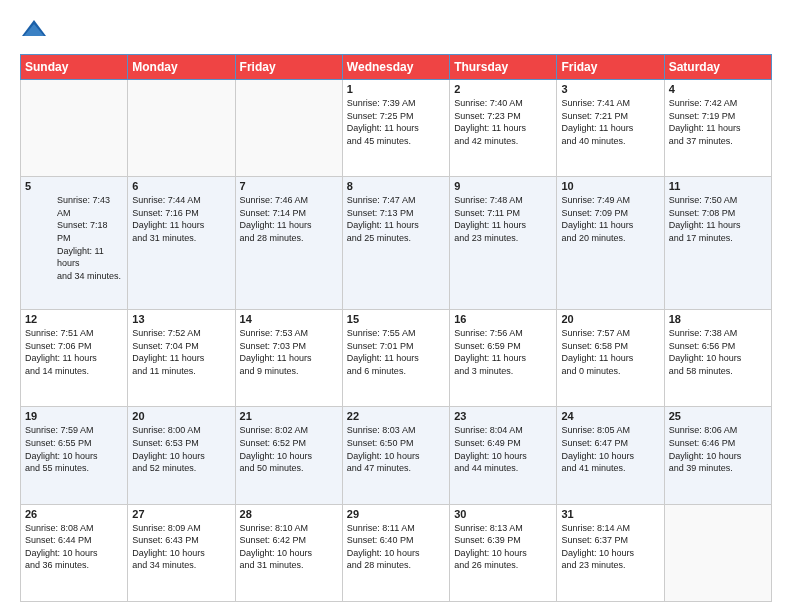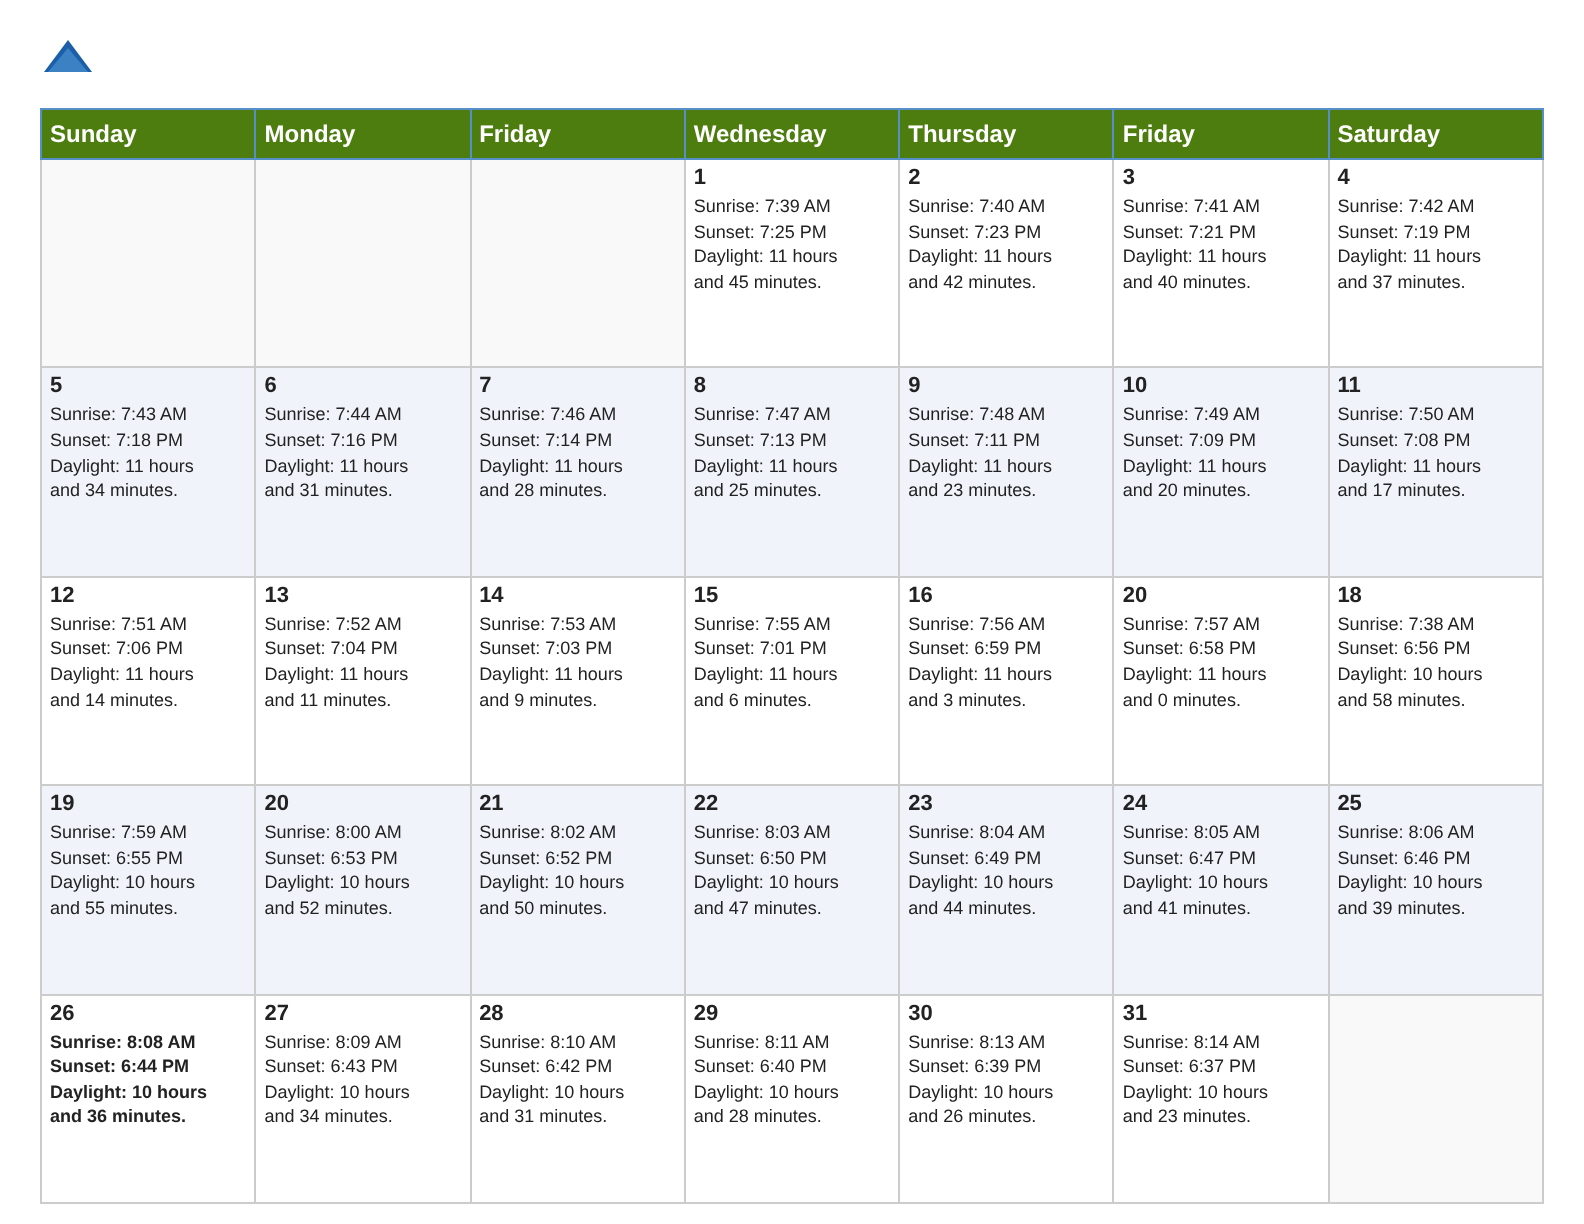--- a/index.html
+++ b/index.html
@@ -61,21 +61,21 @@
       color: #444;
     }
     .calendar {
       flex: 1;
       border: 1px solid #ccc;
       border-collapse: collapse;
       width: 100%;
       table-layout: fixed;
     }
     .calendar th {
-      background-color: #4d7c0f;
+      background-color: #ef4444;
       color: #fff;
       font-size: 12px;
       font-weight: bold;
       padding: 5px 4px;
       text-align: left;
       border: 1px solid #5590c9;
     }
     .calendar td {
       vertical-align: top;
       border: 1px solid #ccc;
@@ -166,21 +166,21 @@
             <span class="day-num">4</span>
             <div class="day-info" style="white-space: pre-line;">Sunrise: 7:42 AM
 Sunset: 7:19 PM
 Daylight: 11 hours
 and 37 minutes.</div>
           </td>
         </tr>
         <tr>
           <td class="row-shade">
             <span class="day-num">5</span>
-            <div class="day-info" style="white-space: pre-line;">Sunrise: 7:43 AM
+            <div class="day-info" style="white-space: pre-line; margin-left: 32px;">Sunrise: 7:43 AM
 Sunset: 7:18 PM
 Daylight: 11 hours
 and 34 minutes.</div>
           </td>
           <td class="row-shade">
             <span class="day-num">6</span>
             <div class="day-info" style="white-space: pre-line;">Sunrise: 7:44 AM
 Sunset: 7:16 PM
 Daylight: 11 hours
 and 31 minutes.</div>
@@ -319,21 +319,21 @@
             <span class="day-num">25</span>
             <div class="day-info" style="white-space: pre-line;">Sunrise: 8:06 AM
 Sunset: 6:46 PM
 Daylight: 10 hours
 and 39 minutes.</div>
           </td>
         </tr>
         <tr>
           <td>
             <span class="day-num">26</span>
-            <div class="day-info" style="white-space: pre-line; font-weight: bold;">Sunrise: 8:08 AM
+            <div class="day-info" style="white-space: pre-line;">Sunrise: 8:08 AM
 Sunset: 6:44 PM
 Daylight: 10 hours
 and 36 minutes.</div>
           </td>
           <td>
             <span class="day-num">27</span>
             <div class="day-info" style="white-space: pre-line;">Sunrise: 8:09 AM
 Sunset: 6:43 PM
 Daylight: 10 hours
 and 34 minutes.</div>

